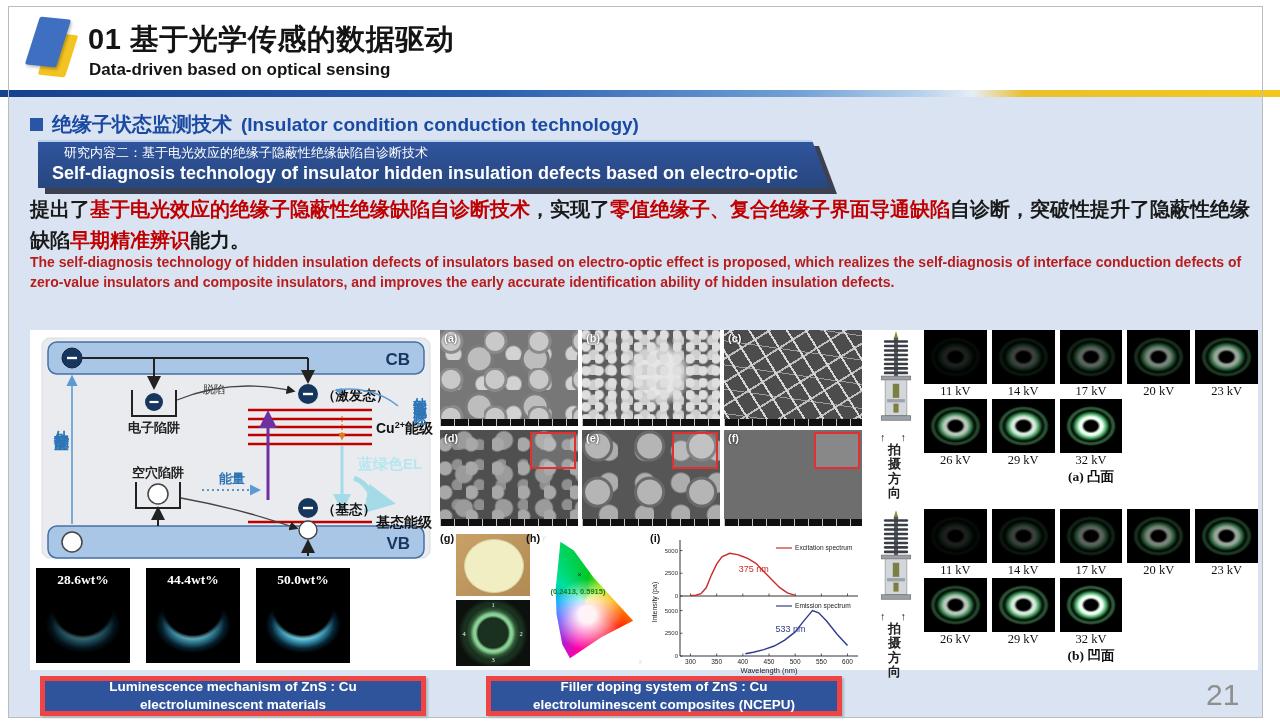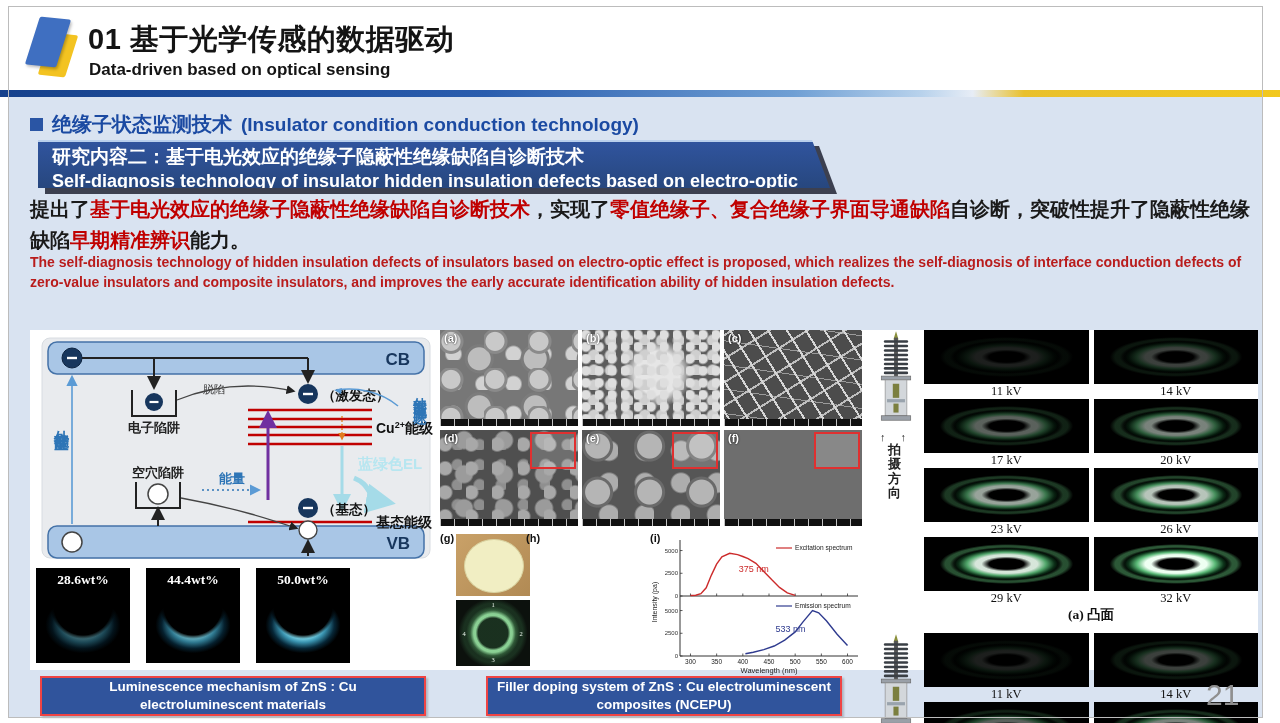--- a/index.html
+++ b/index.html
@@ -19,21 +19,21 @@
   
   .section-row{position:absolute;left:30px;top:111px;display:flex;align-items:center;gap:9px;}
   .bullet{width:13px;height:13px;background:#2a55a4;}
   .section-zh{font-size:20px;font-weight:800;color:#1b4aa2;}
   .section-en{font-size:19px;font-weight:800;color:#1b4aa2;}
   
   .banner-shadow{position:absolute;left:45px;top:146px;width:792px;height:48px;background:rgba(15,18,35,.78);
     clip-path:polygon(0 0,calc(100% - 18px) 0,100% 100%,0 100%);}
   .banner{position:absolute;left:38px;top:140px;width:792px;height:48px;background:linear-gradient(180deg,#30549e 0%,#27477e 100%);
     clip-path:polygon(0 0,calc(100% - 18px) 0,100% 100%,0 100%);border-top:2px solid #b9cfec;box-sizing:border-box;padding:3px 0 0 14px;}
-  .banner .zh{font-size:19px;font-weight:700;color:#fff;line-height:1.3;}
+  .banner .zh{font-size:13px;font-weight:400;color:#fff;line-height:1.3;margin-left:12px;}
   .banner .en{font-size:18px;font-weight:700;color:#fff;line-height:1.25;}
   
   .para-zh{position:absolute;left:30px;top:194px;width:1226px;font-size:20px;line-height:1.55;font-weight:800;color:#1a1a1a;}
   .para-en{position:absolute;left:30px;top:252px;width:1226px;font-size:14px;line-height:1.44;font-weight:700;color:#b91c1c;}
   
   .figband{position:absolute;left:30px;top:330px;width:1228px;height:340px;background:#fff;}
   #band-diagram{position:absolute;left:6px;top:2px;}
   #wt-photos{position:absolute;left:6px;top:238px;display:flex;gap:16px;}
   .el-photo{position:relative;width:94px;height:95px;background:
      radial-gradient(circle 33px at 50% 40%, #000 0 29px, transparent 33px),
@@ -68,28 +68,28 @@
   .cie-axis{position:absolute;color:#ddd;font-size:7px;font-style:italic;z-index:2;}
   #spec-wrap{position:absolute;left:210px;top:0;width:214px;height:138px;background:#fff;}
   #spec-svg{position:absolute;left:0;top:0;}
   
   #kv-area{position:absolute;left:838px;top:0;width:390px;}
   .kv-group{display:flex;margin-bottom:9px;}
   .kv-side{width:56px;text-align:center;}
   .kv-arrows{font-size:11px;color:#222;letter-spacing:6px;margin-top:1px;}
   .kv-shoot{width:2.25em;margin:0 auto;font-size:13px;font-weight:700;color:#222;line-height:1.1;letter-spacing:3px;font-family:"Liberation Serif",serif;}
   .kv-right{flex:1;}
-  .kv-grid{display:grid;grid-template-columns:repeat(2,1fr);column-gap:5px;row-gap:0;}
+  .kv-grid{display:grid;grid-template-columns:repeat(5,1fr);column-gap:5px;row-gap:0;}
   .ring{height:54px;background:
      radial-gradient(ellipse 46% 42% at 50% 50%, #000 0 23%, rgb(238 255 242 / var(--g)) 33% 41%, rgb(95 195 125 / calc(var(--g)*.95)) 52%, rgb(15 60 30 / calc(var(--g)*.9)) 63%, rgba(0,0,0,0) 70%),
      radial-gradient(ellipse 47% 43% at 50% 50%, transparent 0 66%, rgb(80 160 100 / calc(var(--g)*.55)) 73% 79%, transparent 86%),#000;}
   .kv-label{height:15px;text-align:center;font-size:12.5px;font-family:"Liberation Serif",serif;color:#111;}
   .kv-caption{text-align:center;font-size:13.5px;font-weight:700;font-family:"Liberation Serif",serif;color:#111;margin-top:0px;}
   
-  .cap-box{position:absolute;top:676px;height:40px;background:#30549c;border:2px solid #ef4444;box-sizing:border-box;
+  .cap-box{position:absolute;top:676px;height:40px;background:#30549c;border:5px solid #ef4444;box-sizing:border-box;
      color:#fff;font-size:13.5px;font-weight:700;display:flex;align-items:center;justify-content:center;text-align:center;line-height:1.32;padding:0 8px;box-shadow:2px 2px 2px rgba(0,0,0,.2);}
   .cap1{left:40px;width:386px;}
   .cap2{left:486px;width:356px;}
   .cap3{left:914px;width:286px;}
   .pagenum{position:absolute;left:1206px;top:678px;font-size:30px;color:#8f8f8f;}
   svg text{font-family:"Liberation Sans","DejaVu Sans",sans-serif;}
   .vtext{writing-mode:vertical-rl;letter-spacing:2px;}
 </style>
 </head>
 <body>
@@ -241,20 +241,27 @@
     <div id="bottom-mid">
       <span class="mini-label" style="left:0;top:0;">(g)</span>
       <div class="g-disc"></div>
       <div class="g-ring" id="g-ring">
           <span class="ring-mark" style="left: 50%; top: 6%;">1</span>
           <span class="ring-mark" style="left: 88%; top: 50%;">2</span>
           <span class="ring-mark" style="left: 50%; top: 90%;">3</span>
           <span class="ring-mark" style="left: 11%; top: 50%;">4</span>
         </div>
       <span class="mini-label" style="left:86px;top:0;">(h)</span>
+      <div class="cie-box">
+        <div class="cie-shape"></div>
+        <span class="cie-axis" style="left:2px;top:0;">y</span>
+        <span class="cie-axis" style="right:2px;bottom:1px;">x</span>
+        <span class="cie-x">×</span>
+        <span class="cie-coord">(0.2413, 0.5915)</span>
+      </div>
       <div id="spec-wrap">
         <span class="mini-label" style="left:0px;top:0;">(i)</span>
         <svg id="spec-svg" width="214" height="144" viewBox="0 0 214 144">
             <line x1="30" y1="8" x2="30" y2="124" stroke="#333" stroke-width="1"></line>
             <line x1="30" y1="64" x2="208" y2="64" stroke="#333" stroke-width="1"></line>
             <line x1="40.470588235294116" y1="64" x2="40.470588235294116" y2="61.5" stroke="#333" stroke-width="0.8"></line>
             <line x1="66.64705882352942" y1="64" x2="66.64705882352942" y2="61.5" stroke="#333" stroke-width="0.8"></line>
             <line x1="92.82352941176471" y1="64" x2="92.82352941176471" y2="61.5" stroke="#333" stroke-width="0.8"></line>
             <line x1="119" y1="64" x2="119" y2="61.5" stroke="#333" stroke-width="0.8"></line>
             <line x1="145.1764705882353" y1="64" x2="145.1764705882353" y2="61.5" stroke="#333" stroke-width="0.8"></line>

